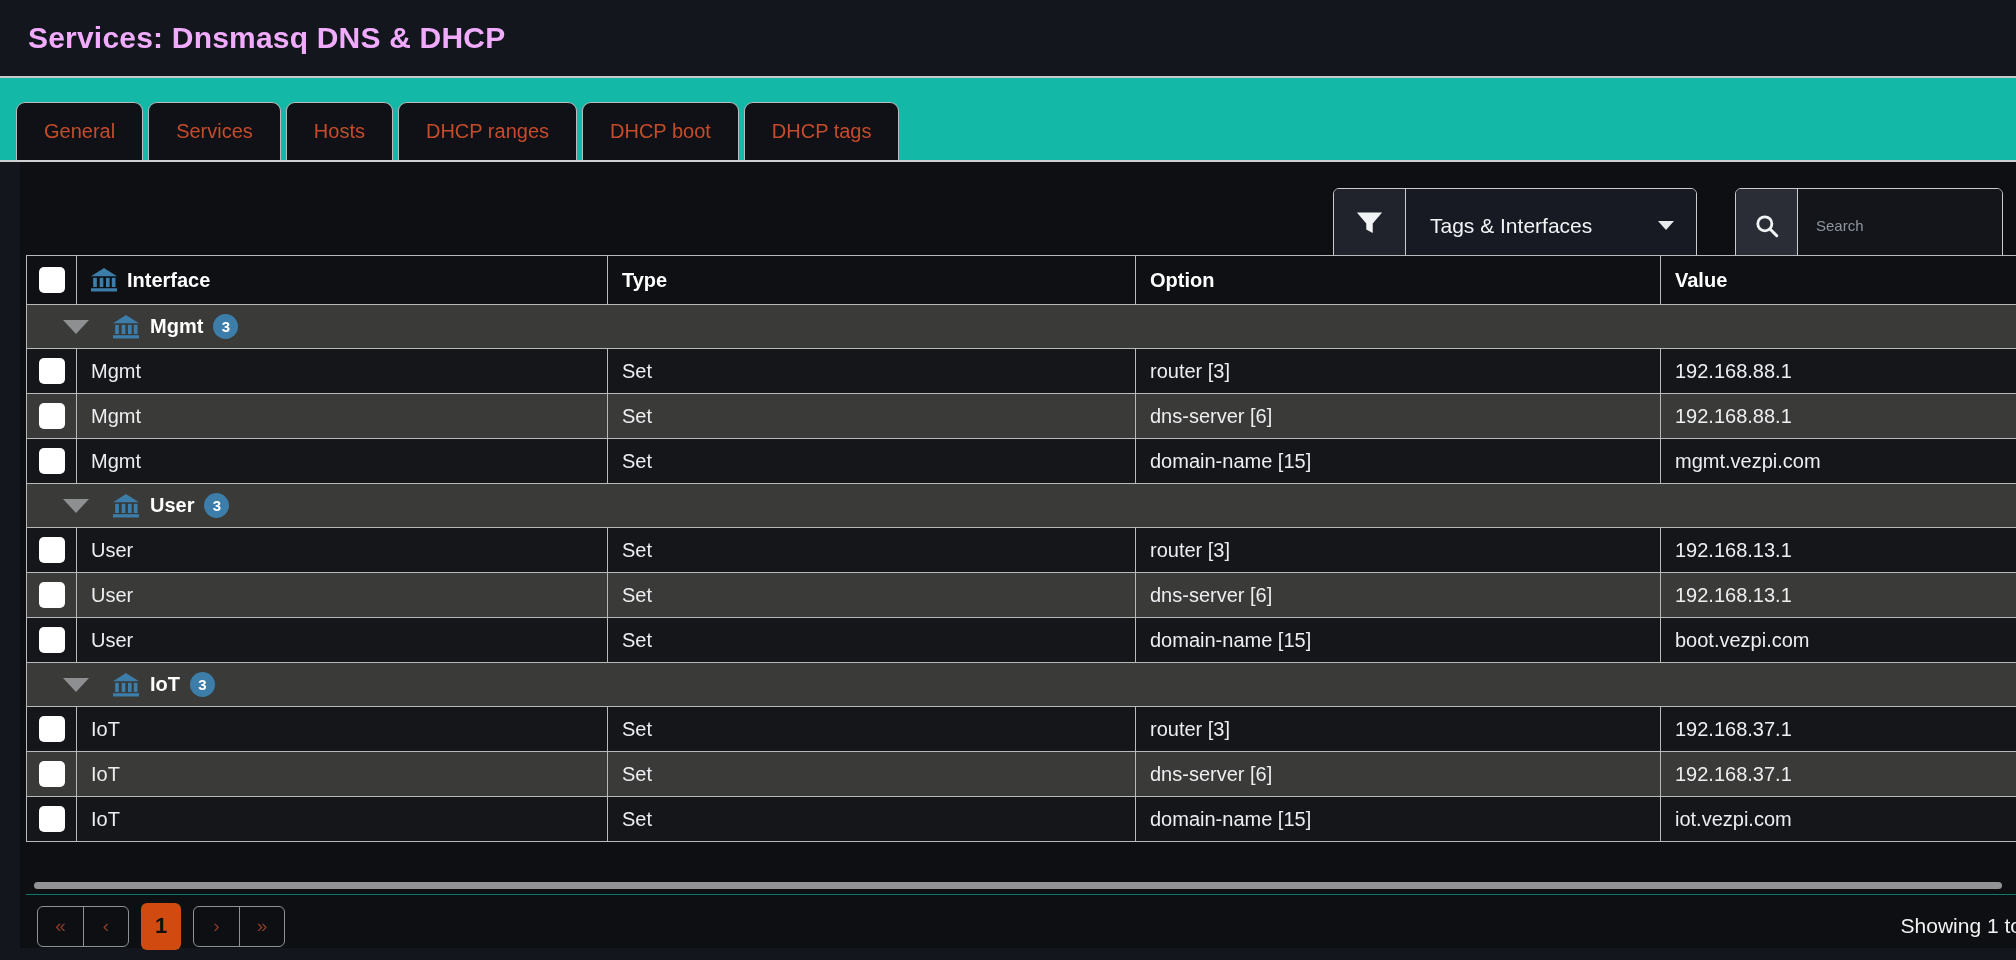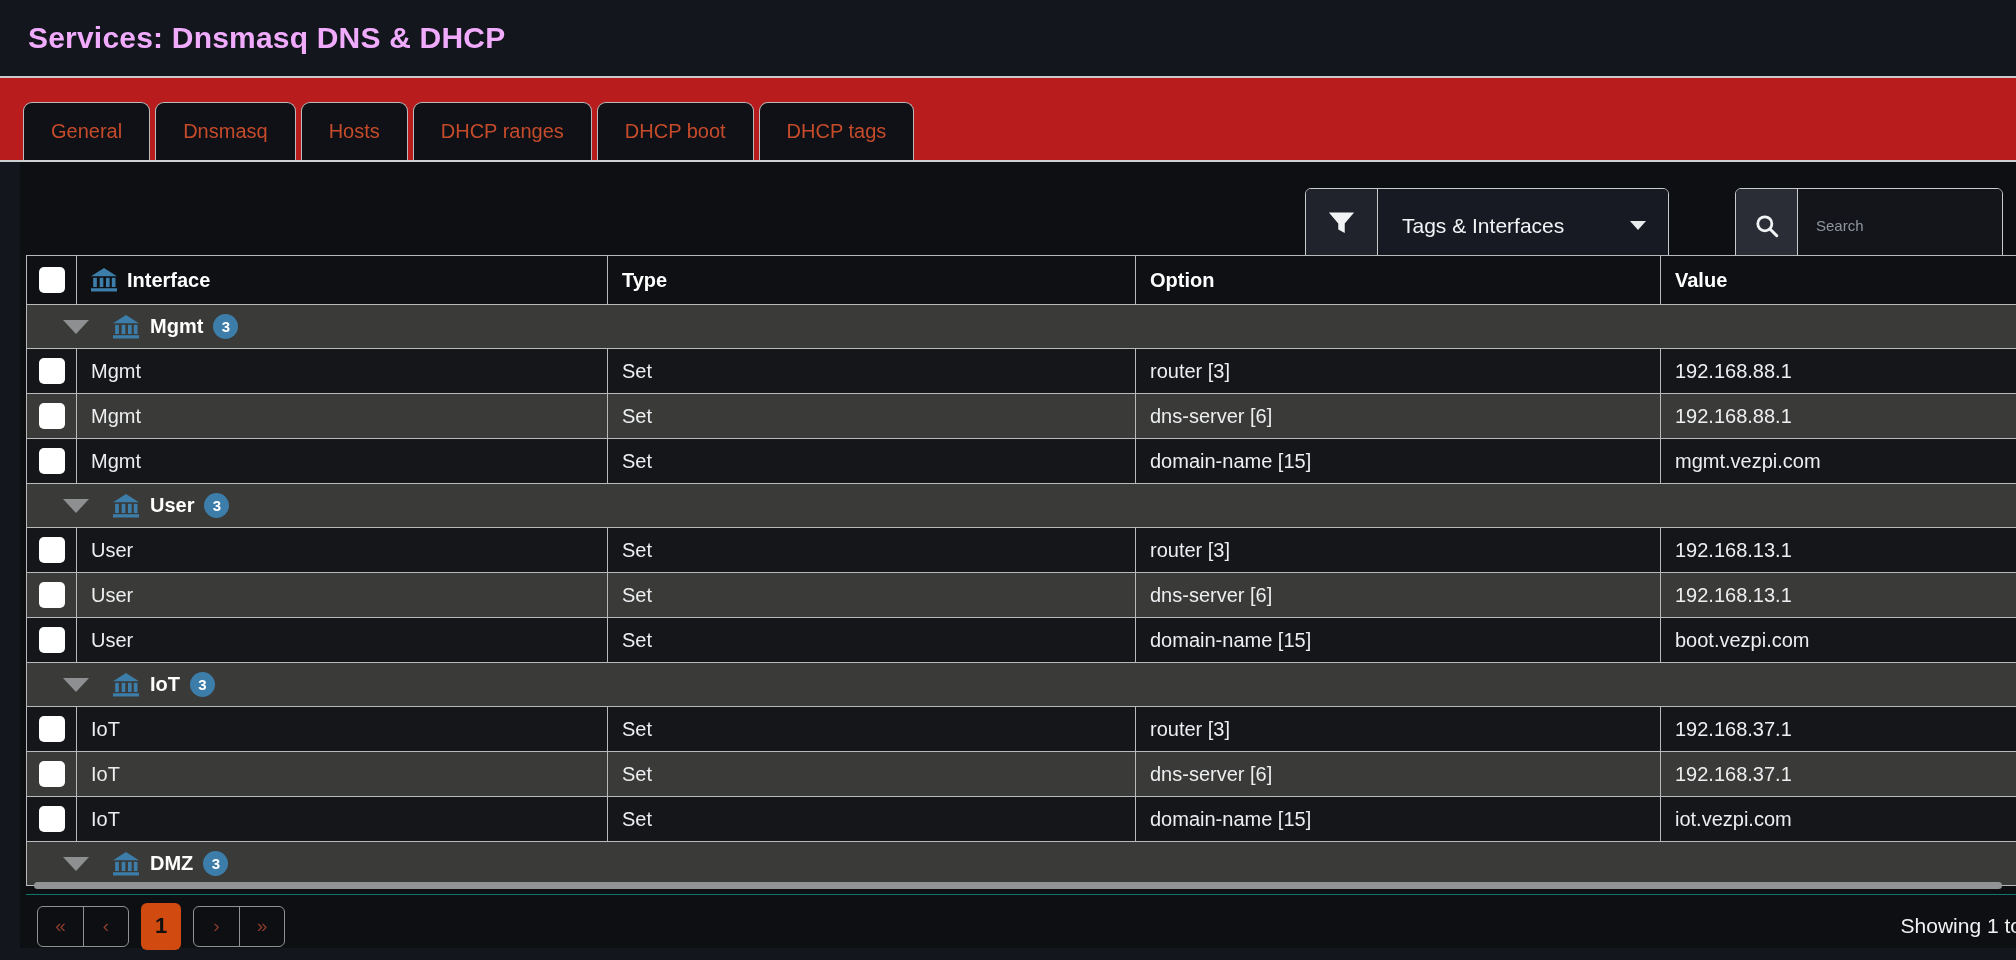--- a/index.html
+++ b/index.html
@@ -13,23 +13,23 @@
   
   .page-header {
     height:78px; background:#14161d;
     border-bottom:2px solid #c7c8ca;
     display:flex; align-items:center; padding-left:28px;
   }
   .page-header h1 { margin:0; font-size:30px; font-weight:700; color:#f0abfc; letter-spacing:.2px; }
 
   
   .tabstrip {
-    height:84px; background:#b91c1c;
+    height:84px; background:#14b8a6;
     border-bottom:2px solid #cfd0d2;
-    display:flex; align-items:flex-end; padding-left:23px;
+    display:flex; align-items:flex-end; padding-left:16px;
   }
   .tab {
     height:58px; padding:0 27px; margin-right:5px;
     display:flex; align-items:center;
     background:#0f1116; color:#c64b2b;
     border:1px solid #b9bbbd; border-bottom:none;
     border-radius:9px 9px 0 0;
     font-size:20px; cursor:pointer; white-space:nowrap;
   }
   .tab.active { background:#2e3134; color:#f5f5f5; }
@@ -39,21 +39,21 @@
     margin:0 0 0 20px; width:1996px; background:#0d0f13;
     padding:0 0 10px 6px; height:786px; position:relative;
   }
 
   
   .toolbar {
     display:flex; justify-content:flex-end; align-items:flex-start;
     gap:38px; padding:26px 13px 0 0; height:93px;
   }
   .ctrl-group {
-    display:flex; height:75px; border:1px solid #c9cbcd; border-radius:6px; overflow:hidden;margin-left:28px;
+    display:flex; height:75px; border:1px solid #c9cbcd; border-radius:6px; overflow:hidden;
   }
   .filter-iconbox {
     width:72px; background:#20232c; border:none; border-right:1px solid #c9cbcd;
     display:flex; align-items:center; justify-content:center; cursor:pointer; padding:0;
   }
   .filter-select {
     width:290px; background:#171a23; display:flex; align-items:center;
     justify-content:space-between; padding:0 22px 0 24px; cursor:pointer;
   }
   .filter-select .lbl { font-size:21px; color:#f2f3f5; }
@@ -140,21 +140,21 @@
 </style>
 </head>
 <body>
 
 <header class="page-header">
   <h1>Services: Dnsmasq DNS &amp; DHCP</h1>
 </header>
 
 <nav class="tabstrip" id="tabbar">
     <div class="tab">General</div>
-    <div class="tab">Dnsmasq</div>
+    <div class="tab">Services</div>
     <div class="tab">Hosts</div>
     <div class="tab">DHCP ranges</div>
     <div class="tab">DHCP boot</div>
     <div class="tab">DHCP tags</div>
   </nav>
 
 <main class="panel">
 
   <div class="toolbar">
     <div class="ctrl-group">
@@ -329,39 +329,20 @@
             <td>dns-server [6]</td>
             <td>192.168.37.1</td>
           </tr>
           <tr class="data-row">
             <td class="cbcell"><span class="cb"></span></td>
             <td>IoT</td>
             <td>Set</td>
             <td>domain-name [15]</td>
             <td>iot.vezpi.com</td>
           </tr>
-          <tr class="group-row">
-            <td colspan="5">
-              <span class="gwrap">
-                <span class="caret-down"></span>
-                <span class="bank">
-                  <svg width="26" height="24" viewBox="0 0 24 22">
-                    <polygon points="12,0 24,7.5 0,7.5" fill="#3c7ea9"></polygon>
-                    <rect x="2" y="9" width="3.4" height="8.5" fill="#3c7ea9"></rect>
-                    <rect x="8" y="9" width="3.4" height="8.5" fill="#3c7ea9"></rect>
-                    <rect x="13.8" y="9" width="3.4" height="8.5" fill="#3c7ea9"></rect>
-                    <rect x="19.2" y="9" width="3.4" height="8.5" fill="#3c7ea9"></rect>
-                    <rect x="0" y="18.6" width="24" height="3" fill="#3c7ea9"></rect>
-                  </svg>
-                </span>
-                <span class="gname">DMZ</span>
-                <span class="badge">3</span>
-              </span>
-            </td>
-          </tr>
         </tbody>
     </table>
     <div class="hscrollbar"></div>
   </div>
 
   <div class="pager-row">
     <nav class="pagination">
       <div class="pgroup">
         <button class="pbtn">«</button>
         <button class="pbtn">‹</button>

